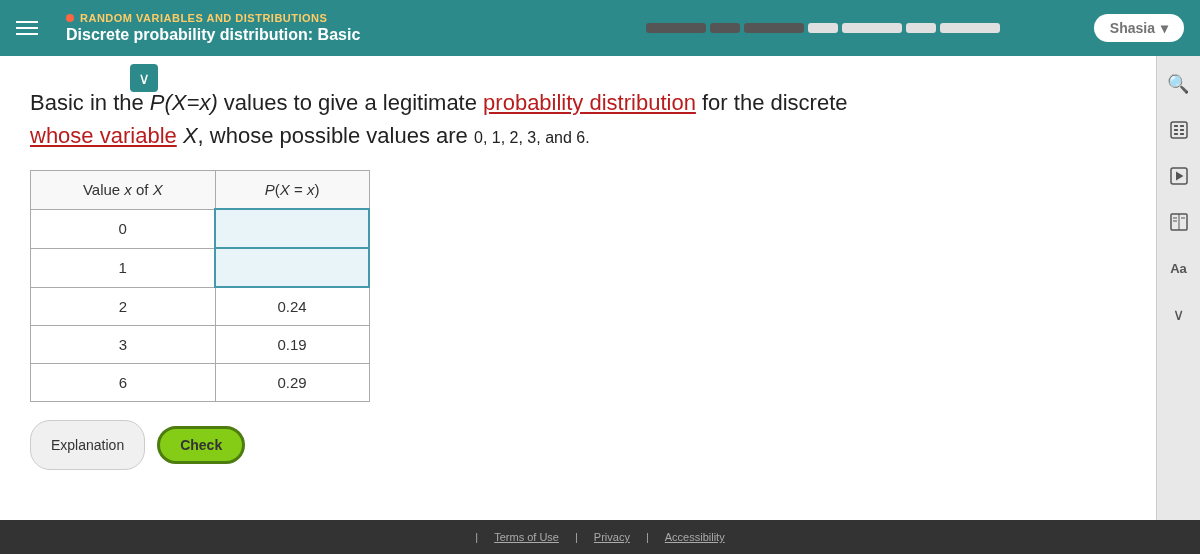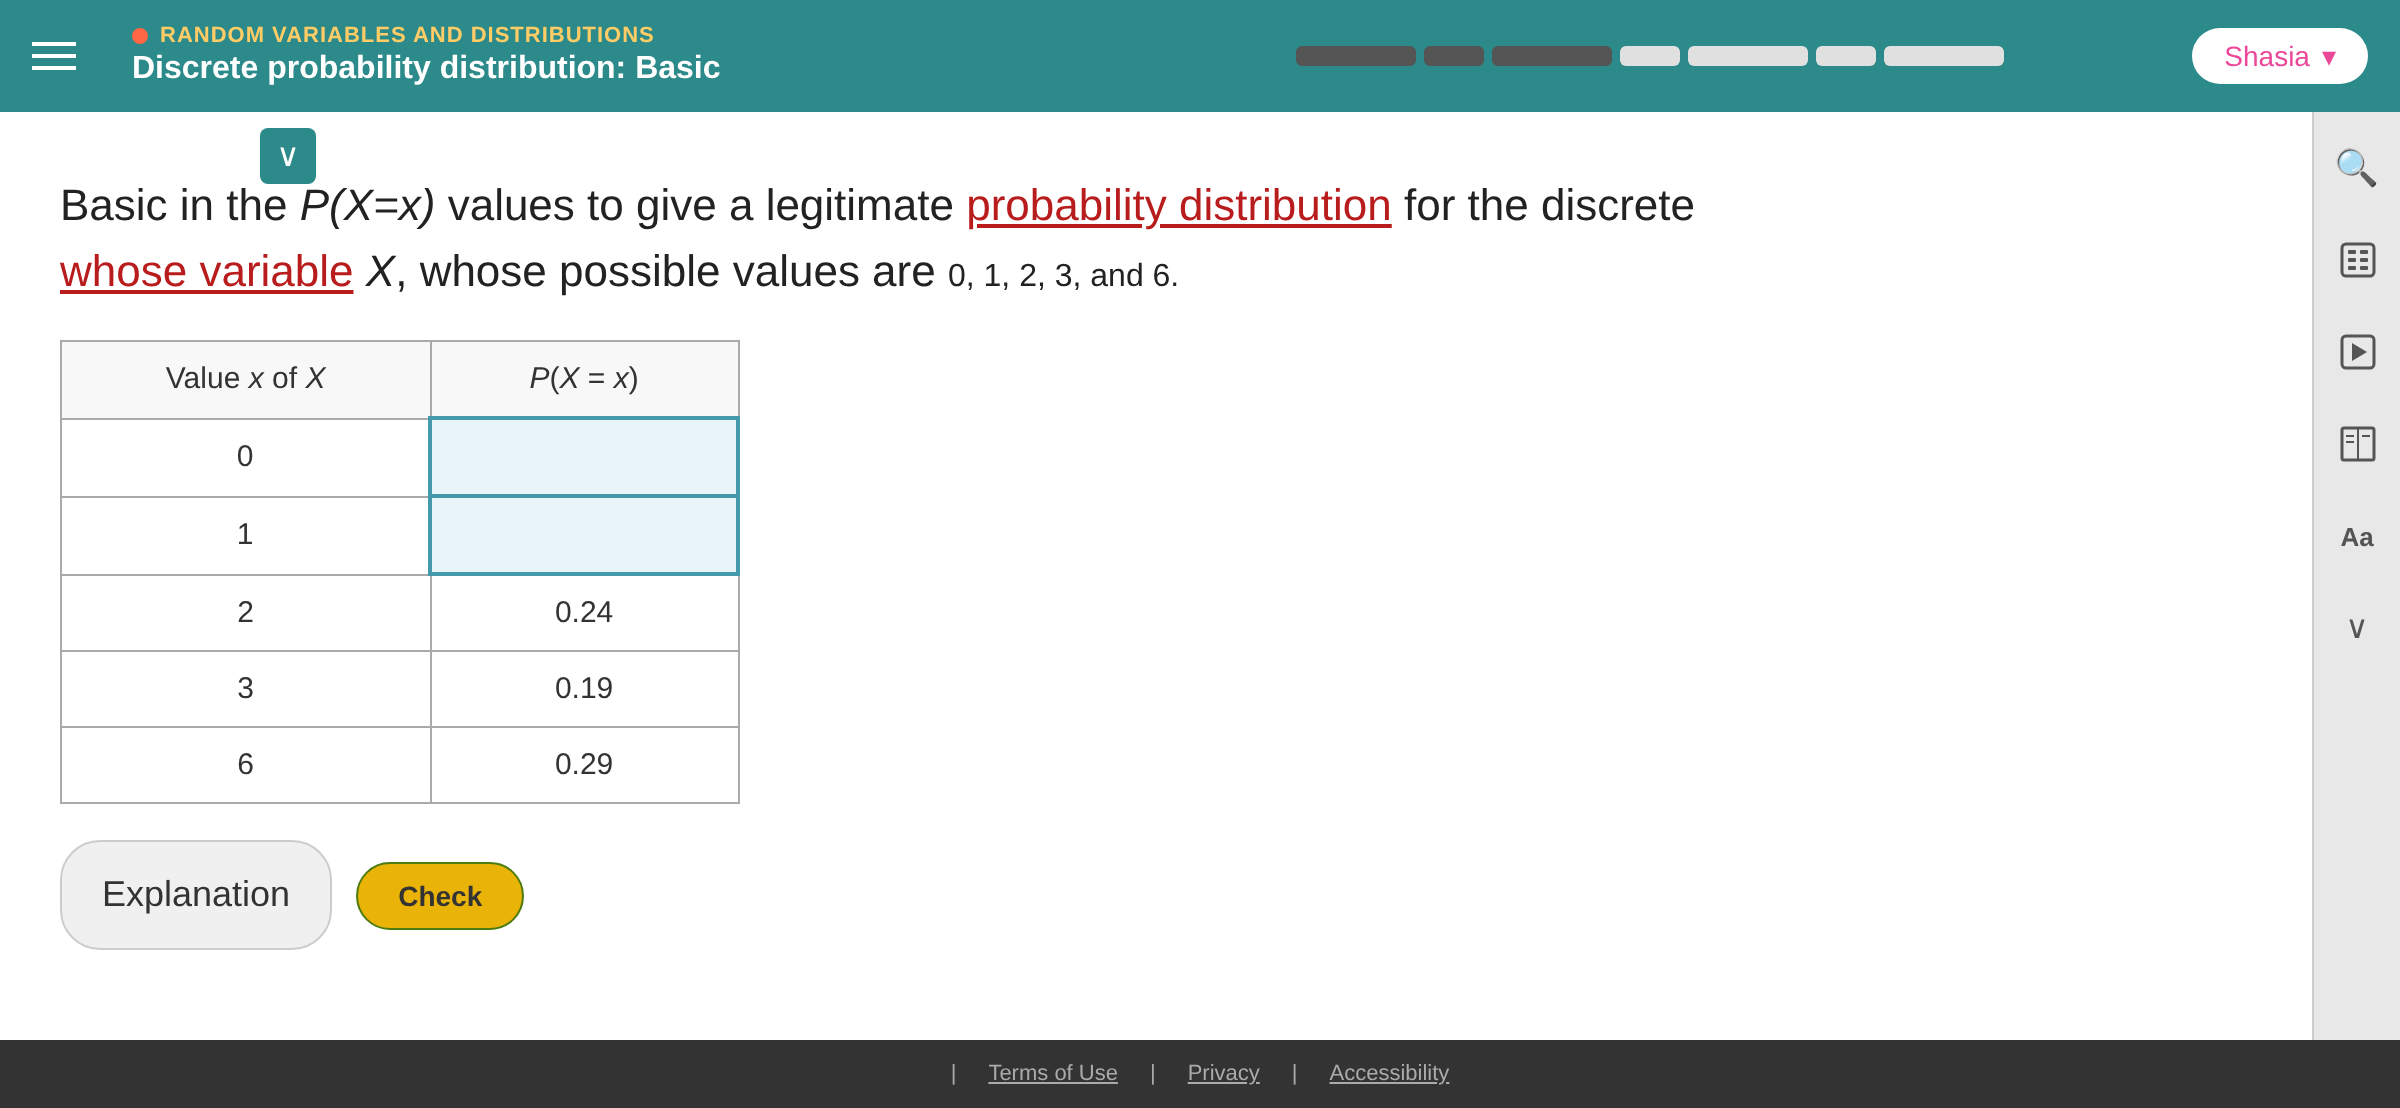--- a/index.html
+++ b/index.html
@@ -71,22 +71,22 @@
     .progress-seg.filled { background: #555; }
     .progress-seg.w-long { width: 60px; }
     .progress-seg.w-short { width: 30px; }
 
     
     .user-dropdown {
       background: white;
       border-radius: 20px;
       padding: 6px 16px;
       font-size: 14px;
-      font-weight: normal;
-      color: #ec4899;
+      font-weight: bold;
+      color: #737373;
       cursor: pointer;
       display: flex;
       align-items: center;
       gap: 6px;
     }
 
     
     .content {
       background: white;
       padding: 20px 30px;
@@ -163,27 +163,27 @@
     .buttons-row {
       display: flex;
       gap: 12px;
       align-items: center;
     }
     .btn-explanation {
       background: #f0f0f0;
       border: 1px solid #ccc;
       border-radius: 20px;
       padding: 16px 20px;
-      font-size: 18px;
+      font-size: 14px;
       cursor: pointer;
       color: #333;
     }
     .btn-check {
-      background: #eab308;
-      border: 1px solid #4d7c0f;
+      background: #84cc16;
+      border: 3px solid #4d7c0f;
       border-radius: 20px;
       padding: 8px 20px;
       font-size: 14px;
       cursor: pointer;
       color: #333;
       font-weight: bold;
     }
 
     
     .right-sidebar {

